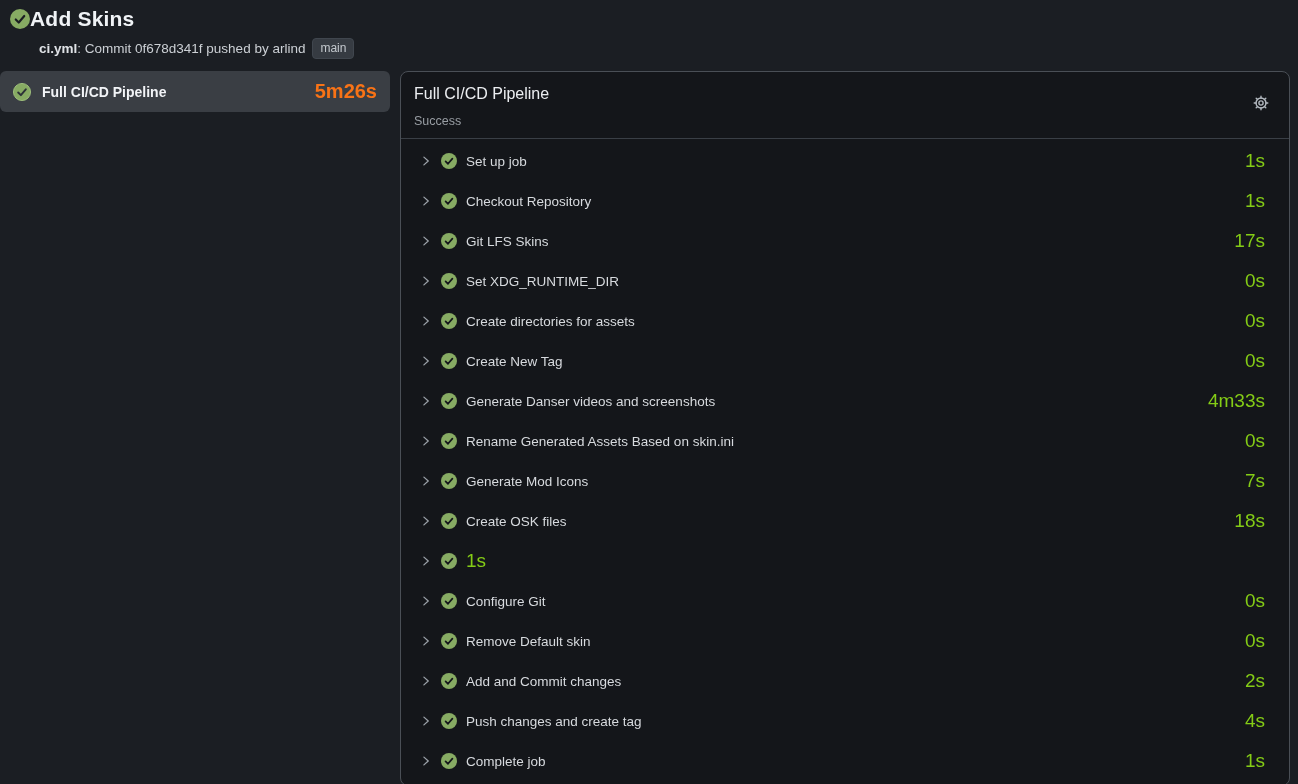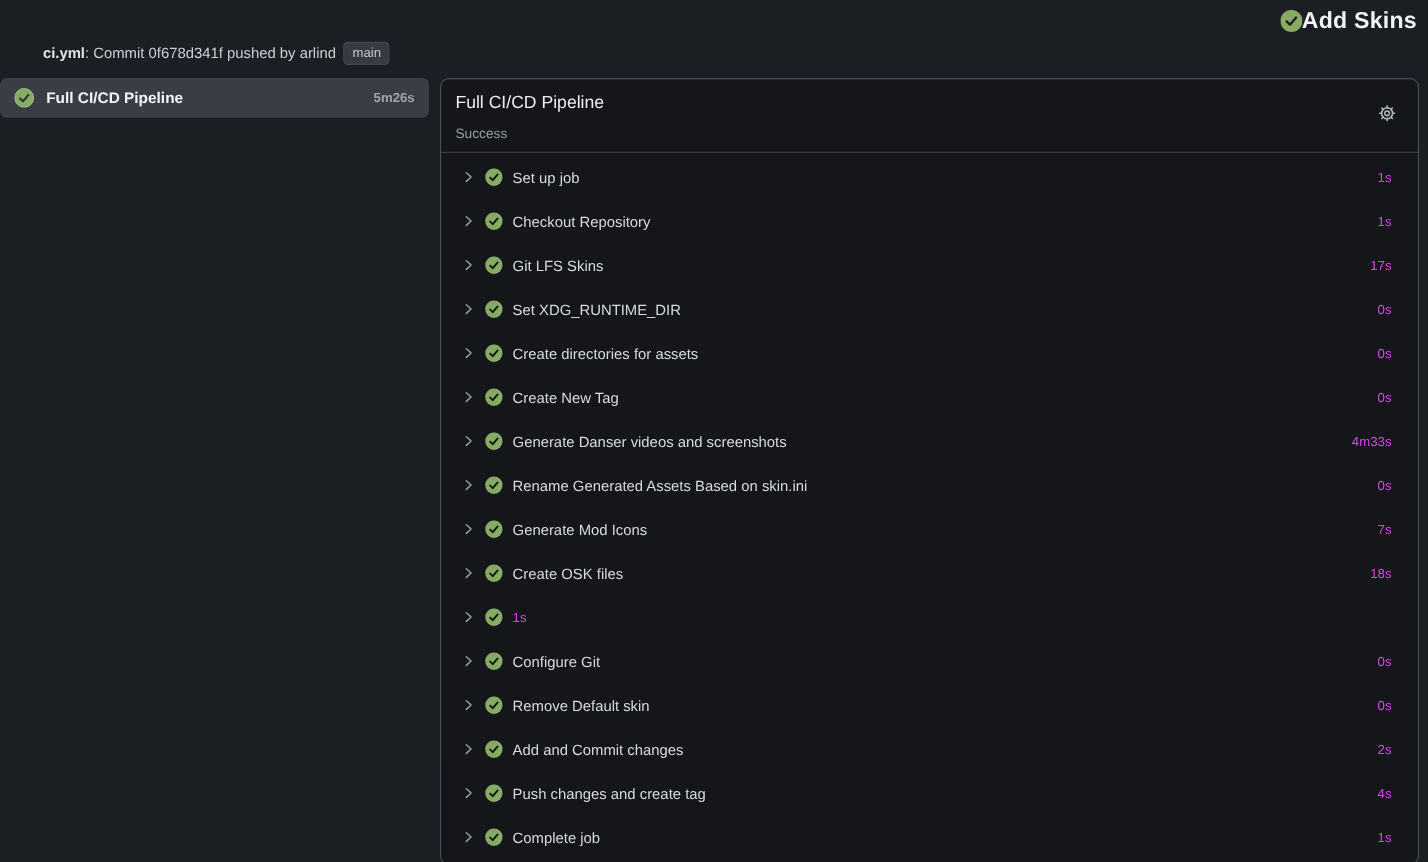--- a/index.html
+++ b/index.html
@@ -5,21 +5,21 @@
   * { box-sizing: border-box; margin: 0; padding: 0; }
   html, body { width: 1298px; height: 784px; overflow: hidden; }
   body {
     background: #1b1e23;
     font-family: "Liberation Sans", "DejaVu Sans", sans-serif;
     color: #e2e5e9;
   }
 
   
   .run-header { padding: 7px 10px 8px 10px; }
-  .title-row { display: flex; align-items: center; gap: 0; justify-content: flex-end; }
+  .title-row { display: flex; align-items: center; gap: 0; }
   .run-title { font-size: 21px; font-weight: 600; color: #f0f3f6; letter-spacing: .2px; }
   .subtitle {
     margin-left: 29px; margin-top: 7px;
     display: flex; align-items: center; gap: 7px;
     font-size: 13.5px; color: #ccd0d5;
   }
   .wf-file { font-weight: 700; color: #dfe2e6; }
   .branch-badge {
     display: inline-block;
     background: #363b42;
@@ -37,21 +37,21 @@
 
   .sidebar { width: 390px; flex: none; }
   .job-card {
     display: flex; align-items: center; gap: 11px;
     background: #3a3e44;
     border-radius: 6px;
     padding: 9px 13px;
     cursor: pointer;
   }
   .job-name { flex: 1; font-size: 14px; font-weight: 700; color: #f2f4f7; }
-  .job-duration { font-size: 12px; font-weight: 700; color: #a3a3a3; }
+  .job-duration { font-size: 20px; font-weight: 700; color: #f97316; }
 
   .panel {
     flex: 1;
     background: #14161a;
     border: 1px solid #4a4f56;
     border-radius: 8px;
     overflow: hidden;
   }
   .panel-header {
     display: flex; justify-content: space-between; align-items: flex-start;
@@ -69,21 +69,21 @@
   .steps { padding: 2px 0 4px 0; }
   .step-row {
     display: flex; align-items: center; gap: 9px;
     height: 40px;
     padding: 0 24px 0 19px;
     cursor: pointer;
   }
   .chev { flex: none; line-height: 0; }
   .check-icon { flex: none; line-height: 0; }
   .step-label { flex: 1; font-size: 13.5px; color: #d7dade; }
-  .step-duration { font-size: 12px; color: #d946ef; }
+  .step-duration { font-size: 19px; color: #84cc16; }
 
   .icon-20 { width: 20px; height: 20px; }
   .icon-18 { width: 18px; height: 18px; }
   .icon-16 { width: 16px; height: 16px; }
 </style>
 </head>
 <body>
 
 <header class="run-header">
   <div class="title-row">

